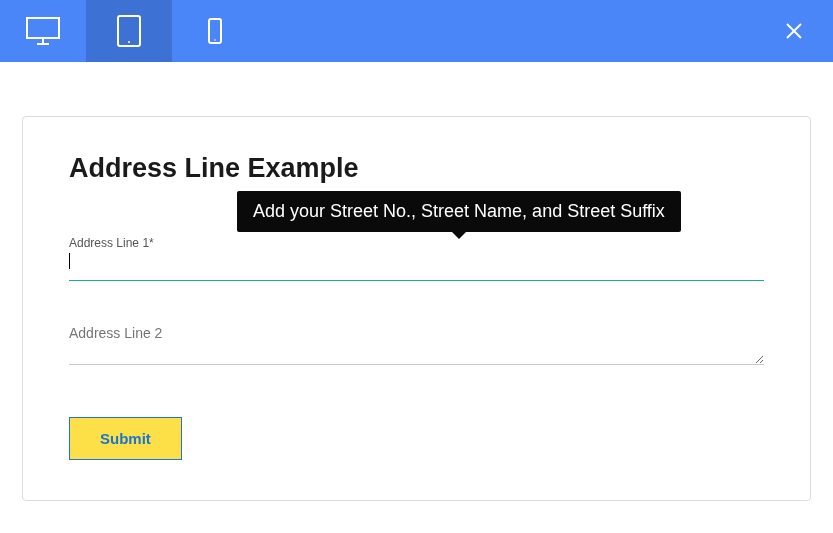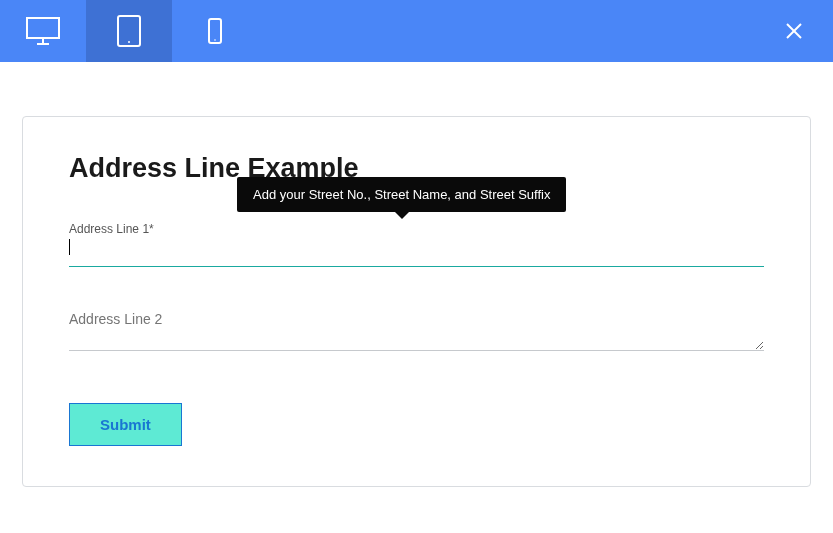--- a/index.html
+++ b/index.html
@@ -59,21 +59,21 @@
     .form-card {
       border: 1px solid #d9dce0;
       border-radius: 4px;
       padding: 36px 46px 40px 46px;
       position: relative;
     }
     .form-title {
       font-size: 27px;
       font-weight: 600;
       color: #1a1a1a;
-      margin-bottom: 38px;
+      margin-bottom: 52px;
     }
     .field {
       margin-bottom: 32px;
       position: relative;
     }
     .field-label {
       font-size: 12px;
       color: #555;
       display: block;
       margin-bottom: 4px;
@@ -113,41 +113,41 @@
       left: 0;
       top: 17px;
       width: 1px;
       height: 16px;
       background: #000;
     }
     .tooltip {
       position: absolute;
       background: #0a0a0a;
       color: #fff;
-      font-size: 13px;
+      font-size: 18px;
       padding: 10px 16px;
       border-radius: 2px;
       white-space: nowrap;
       z-index: 10;
       left: 168px;
       top: -45px;
       text-align: center;
     }
     .tooltip::after {
       content: '';
       position: absolute;
       top: 100%;
       left: 50%;
       transform: translateX(-50%);
       border: 7px solid transparent;
       border-top-color: #0a0a0a;
     }
     .submit-btn {
       border: 1.5px solid #1976d2;
-      background: #5eead4;
+      background: #fde047;
       color: #1976d2;
       font-size: 15px;
       font-weight: 600;
       padding: 12px 30px;
       cursor: pointer;
       font-family: inherit;
       margin-top: 20px;
     }
     
     .content-area::-webkit-scrollbar {

